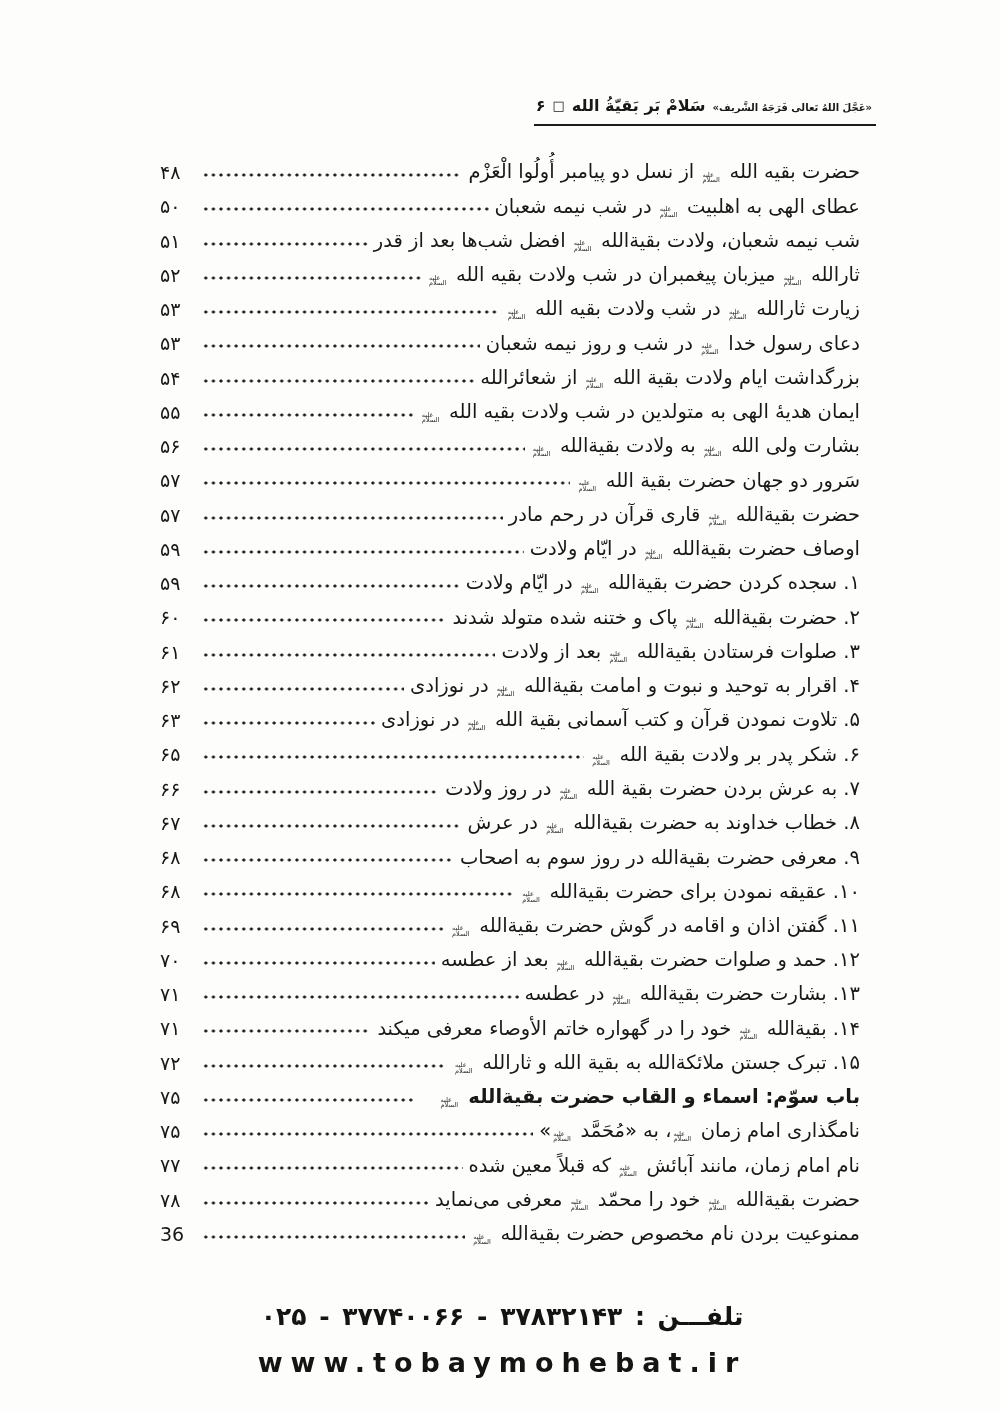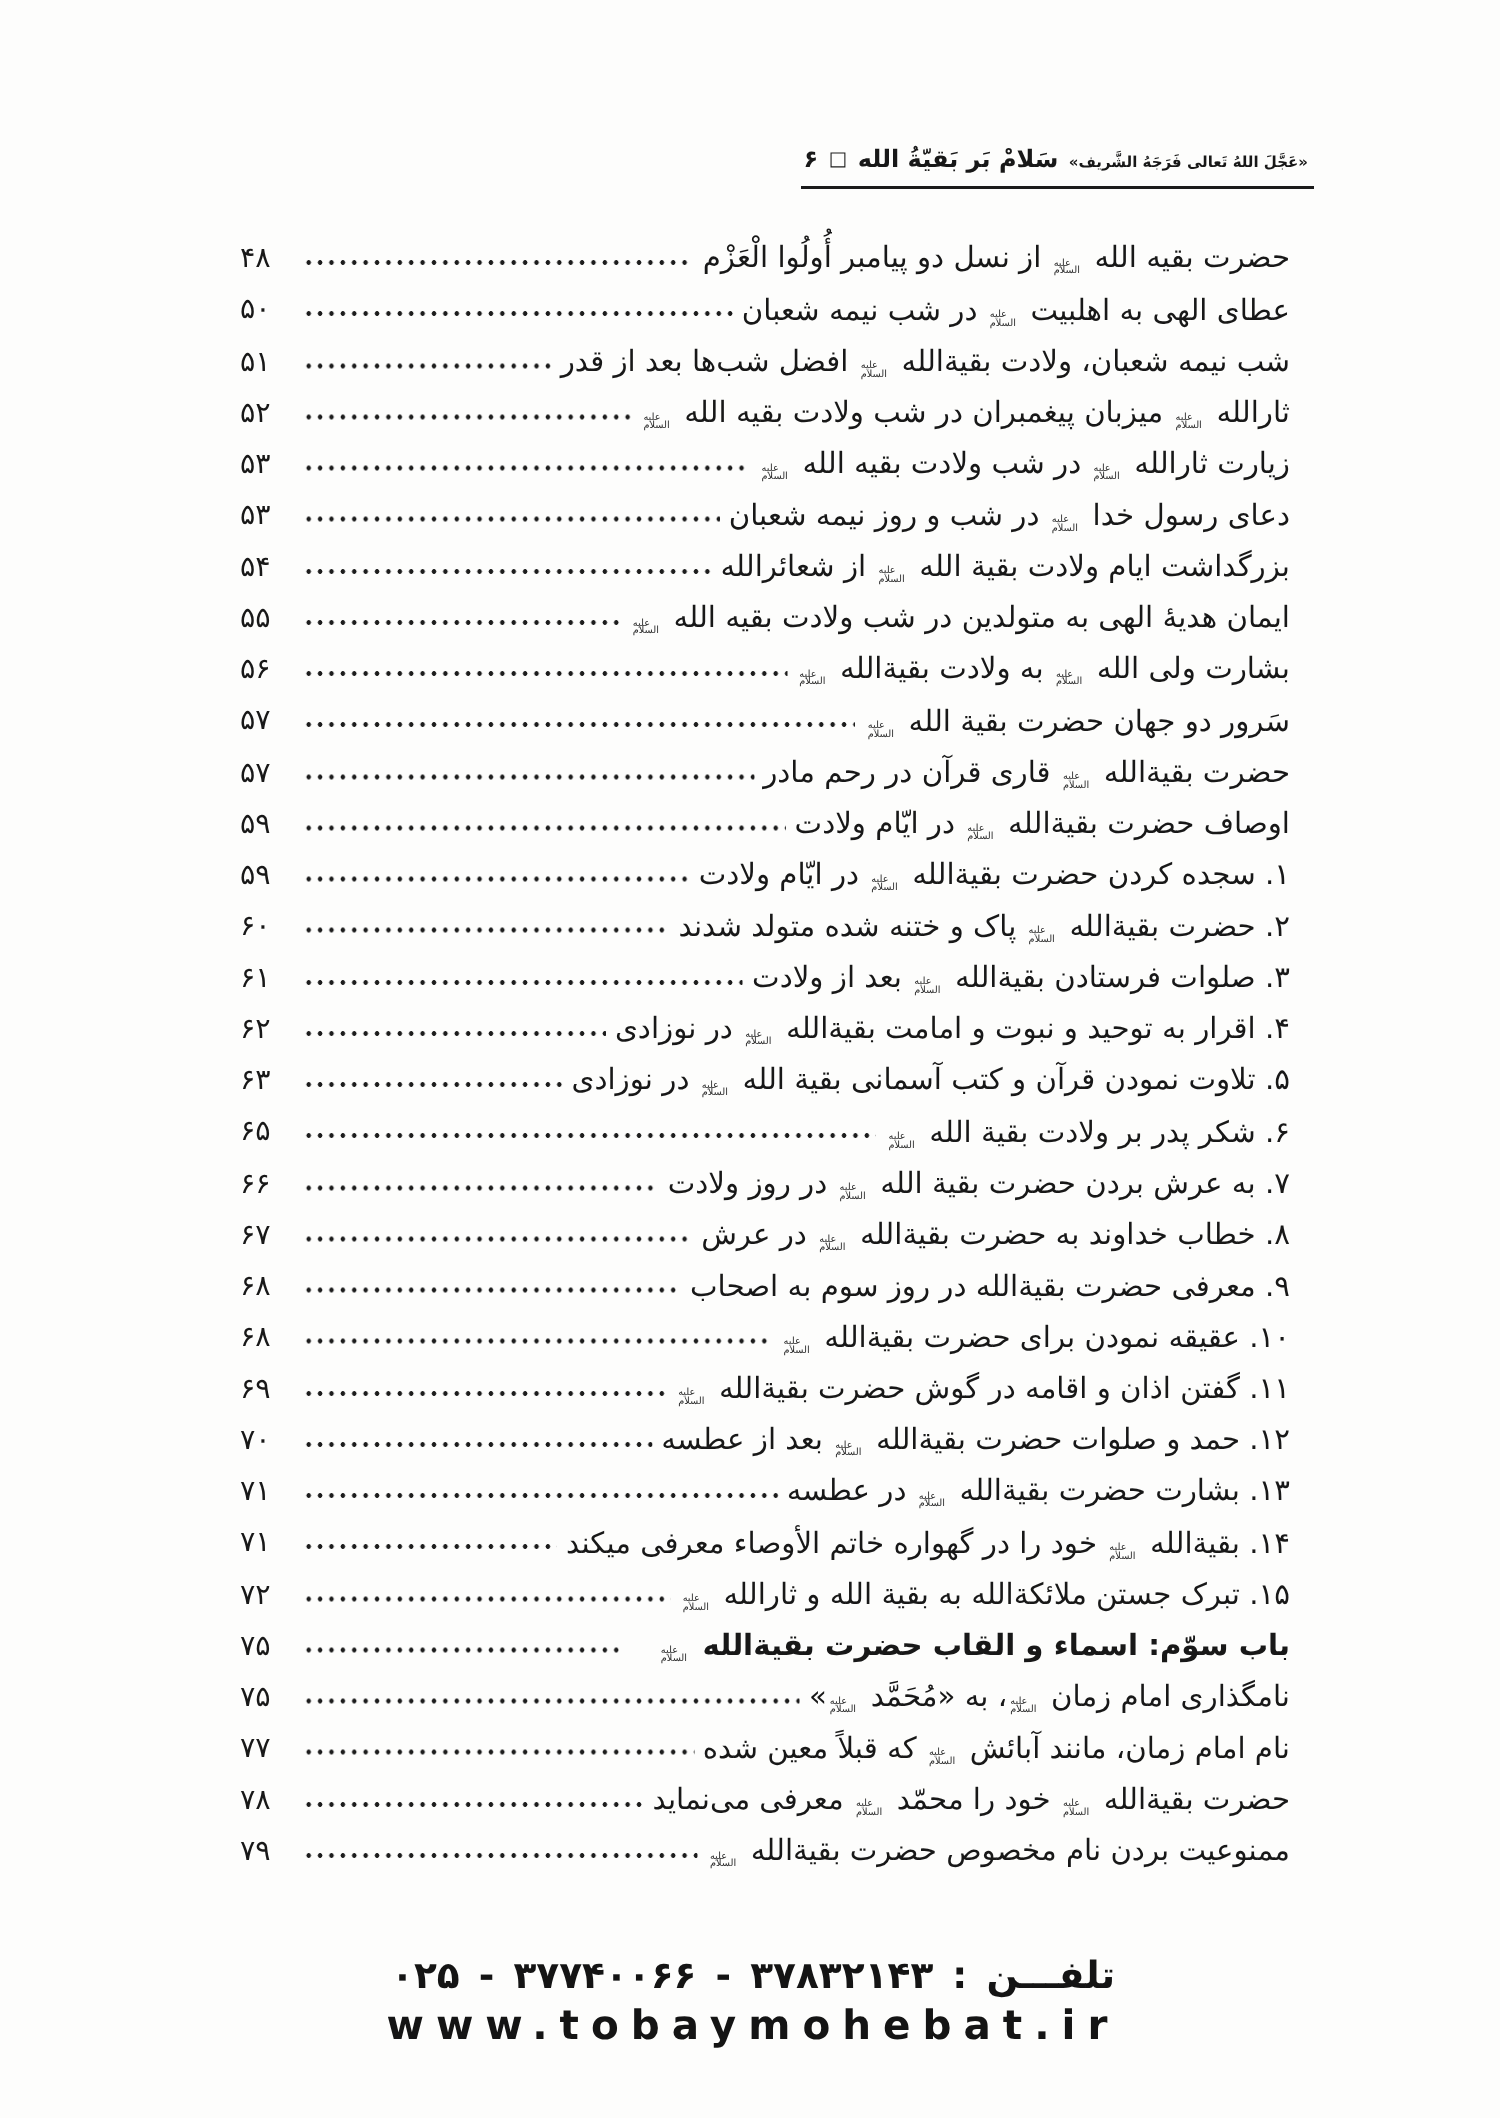--- a/index.html
+++ b/index.html
@@ -41,21 +41,21 @@
     white-space:normal;font-weight:normal;color:#2a2a2a;
   }
   
   .footer{position:absolute;left:4px;right:0;top:1300px;text-align:center;}
   .phone{
     direction:rtl;font-size:25px;font-weight:bold;line-height:34px;
     word-spacing:4px;color:#141414;
   }
   .url{
     direction:ltr;font-size:27px;font-weight:bold;line-height:32px;
-    letter-spacing:8px;margin-top:1px;color:#141414;
+    letter-spacing:8px;margin-top:13px;color:#141414;
   }
 </style>
 </head>
 <body>
 
 <div class="page-header">
   <span class="hdr-num">۶</span>
   <span class="hdr-box">□</span>
   <span class="hdr-title">سَلامْ بَر بَقیّةُ الله</span>
   <span class="hdr-honorific">«عَجَّلَ اللهُ تَعالی فَرَجَهُ الشَّریف»</span>
@@ -213,20 +213,20 @@
       <span class="num">۷۷</span>
     </div>
     <div class="row">
       <span class="t">حضرت بقیة‌الله <span class="stamp">علیه السلام</span> خود را محمّد <span class="stamp">علیه السلام</span> معرفی می‌نماید</span>
       <span class="dots"></span>
       <span class="num">۷۸</span>
     </div>
     <div class="row">
       <span class="t">ممنوعیت بردن نام مخصوص حضرت بقیة‌الله <span class="stamp">علیه السلام</span></span>
       <span class="dots"></span>
-      <span class="num">۷۹</span>
+      <span class="num">36</span>
     </div>
   </div>
 
 <div class="footer">
   <div class="phone">تلفـــن : ۳۷۸۳۲۱۴۳ - ۳۷۷۴۰۰۶۶ - ۰۲۵</div>
   <div class="url">www.tobaymohebat.ir</div>
 </div>
 
 </body></html>

